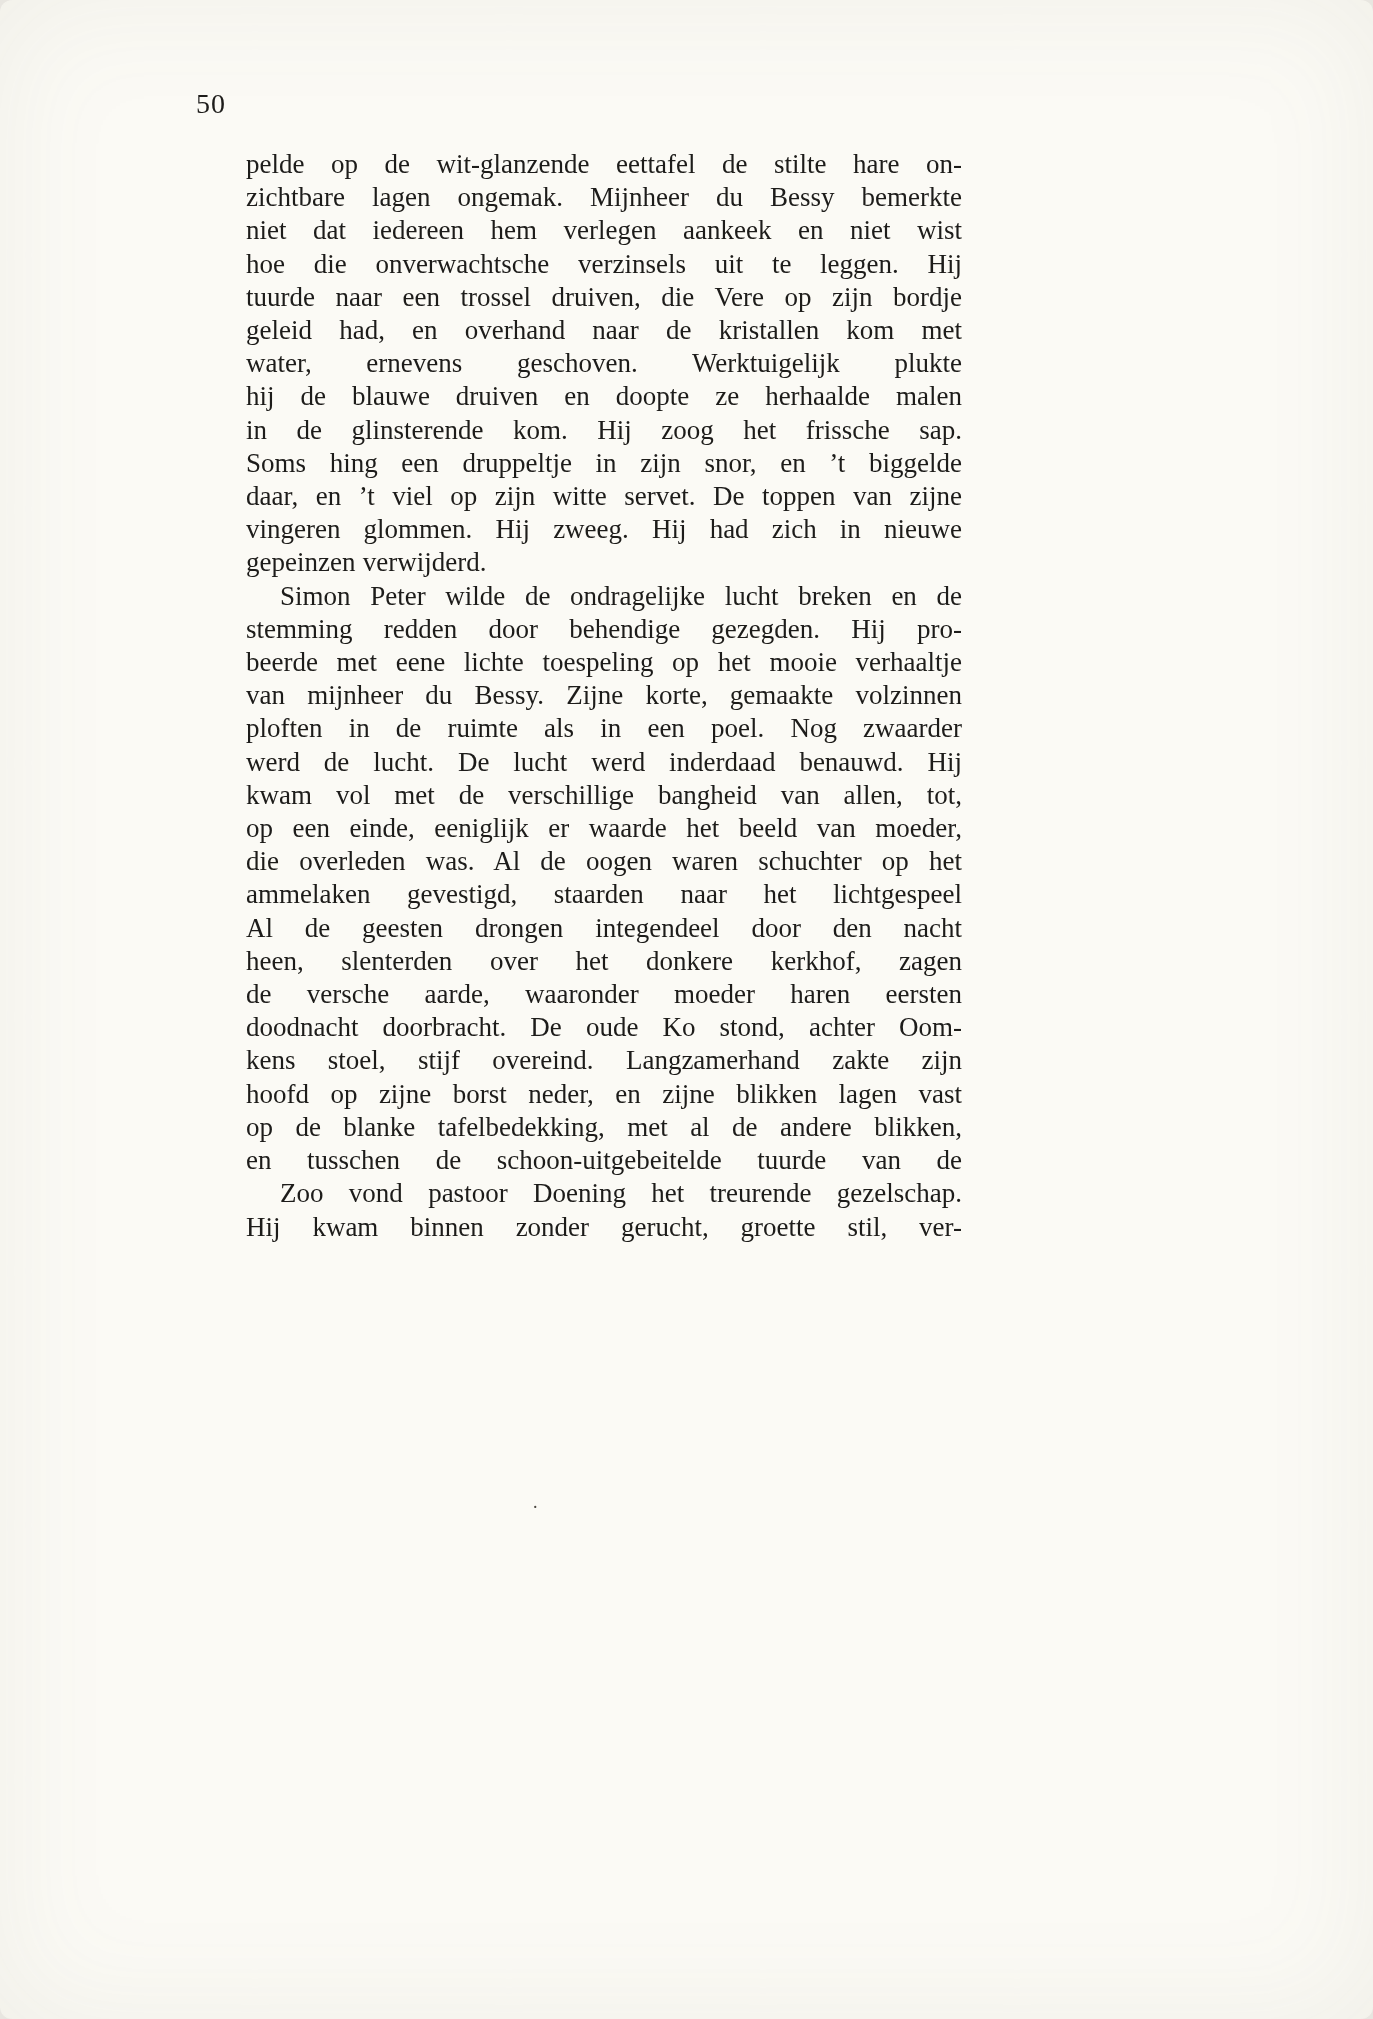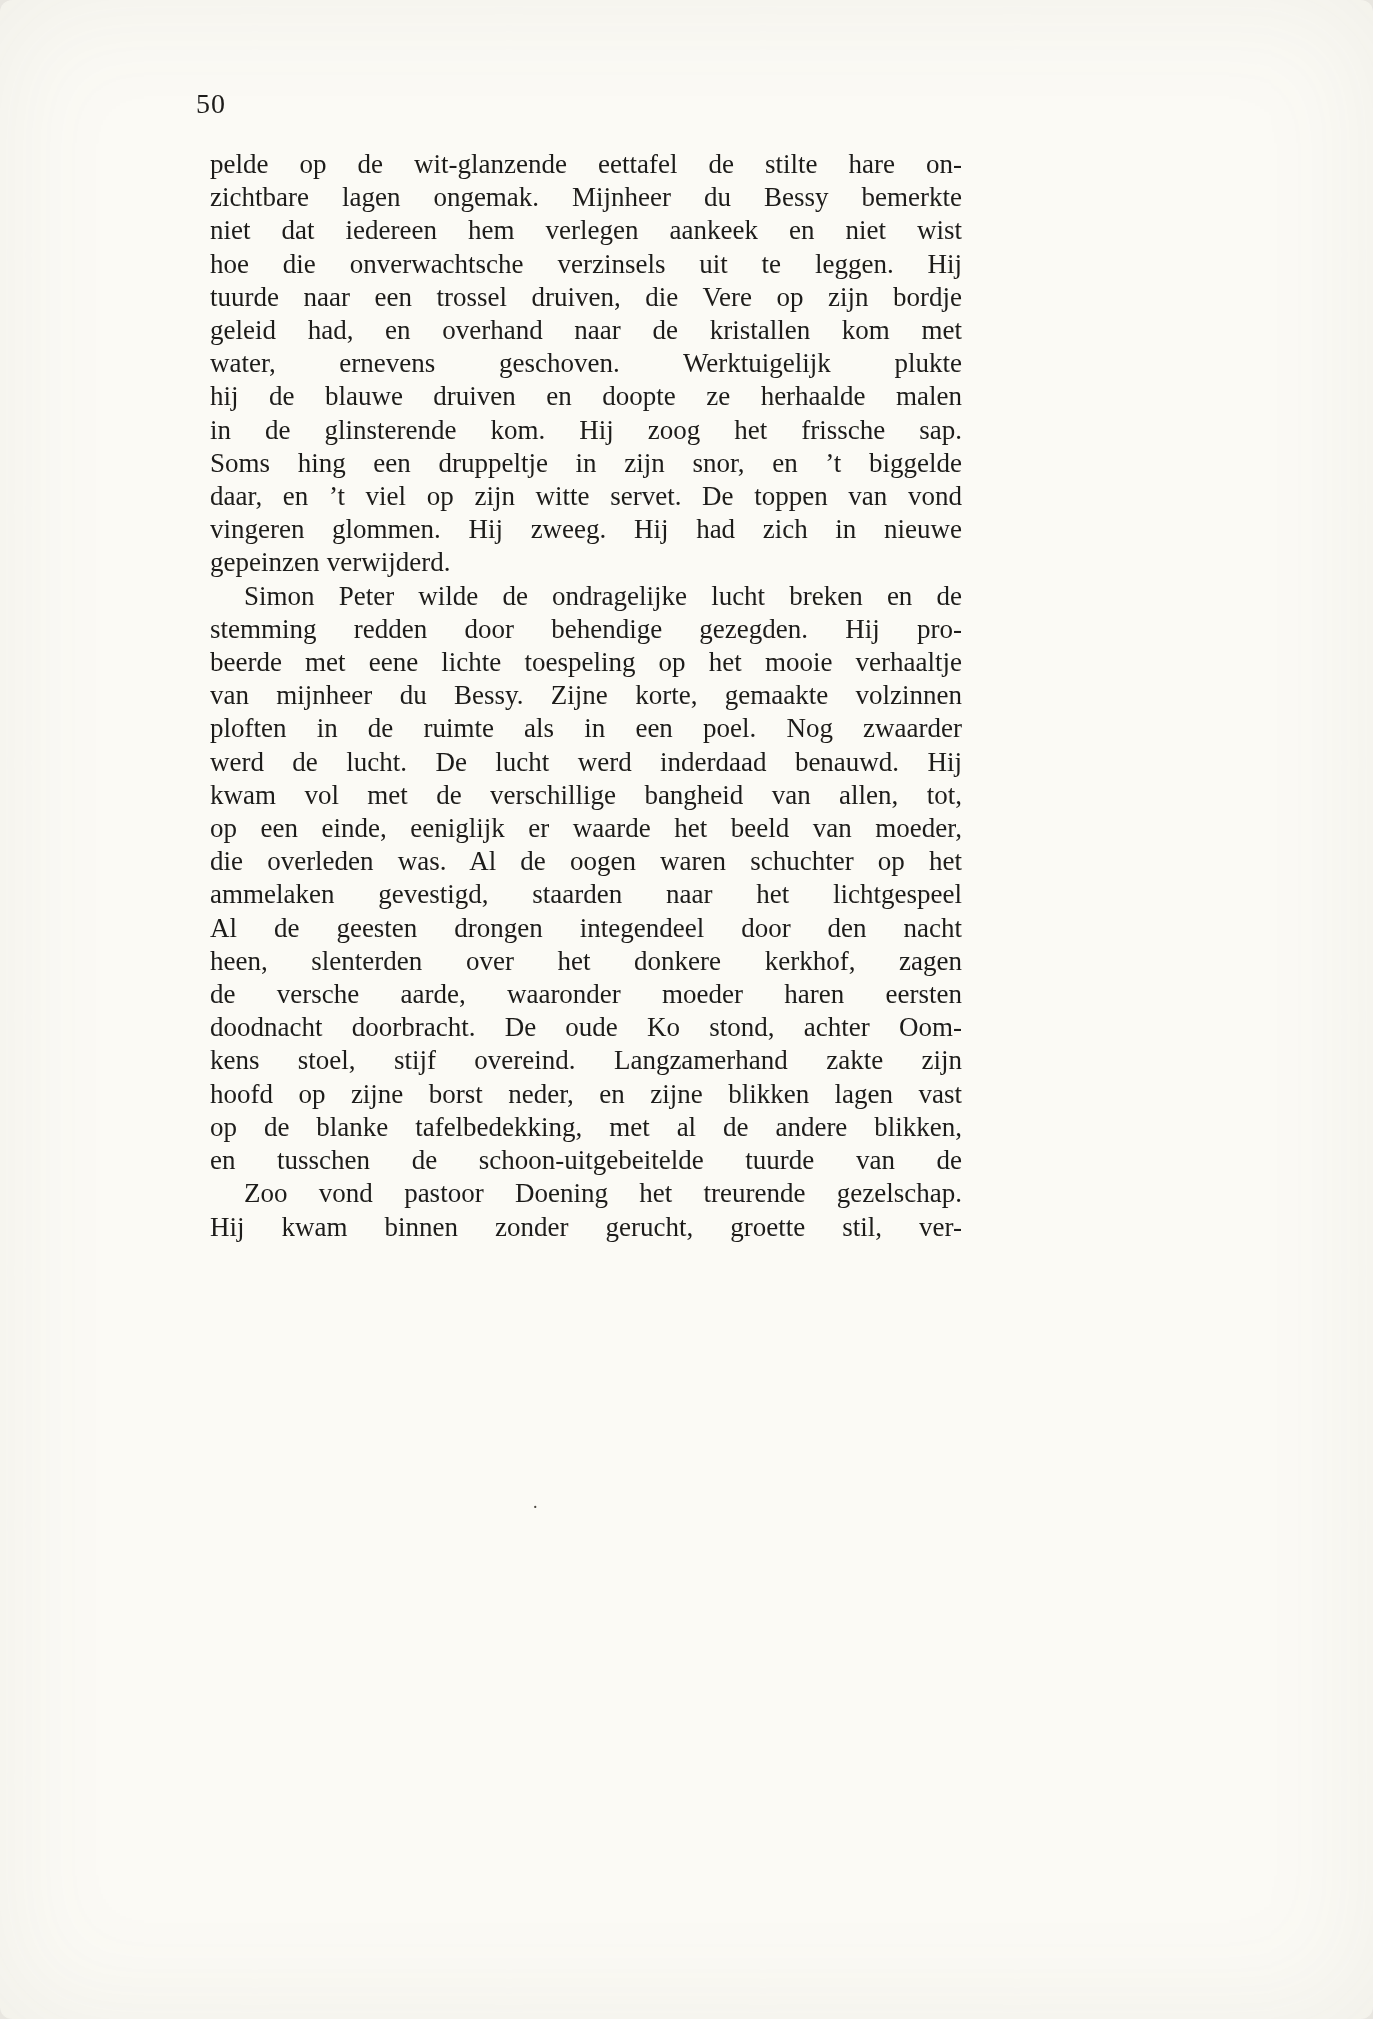--- a/index.html
+++ b/index.html
@@ -35,20 +35,21 @@
     line-height: 33.2px;
   }
   .paragraph {
     margin: 0;
   }
   .line {
     text-align: justify;
     text-align-last: justify;
     white-space: normal;
     word-spacing: 0.02em;
+    margin-left: 36px;
   }
   .line.indent {
     text-indent: 34px;
   }
   .line.flush-left {
     text-align: right;
     text-align-last: left;
   }
   .scan-dot {
     position: absolute;
@@ -69,21 +70,21 @@
         <div class="line">pelde op de wit-glanzende eettafel de stilte hare on-</div>
         <div class="line">zichtbare lagen ongemak. Mijnheer du Bessy bemerkte</div>
         <div class="line">niet dat iedereen hem verlegen aankeek en niet wist</div>
         <div class="line">hoe die onverwachtsche verzinsels uit te leggen. Hij</div>
         <div class="line">tuurde naar een trossel druiven, die Vere op zijn bordje</div>
         <div class="line">geleid had, en overhand naar de kristallen kom met</div>
         <div class="line">water, ernevens geschoven. Werktuigelijk plukte</div>
         <div class="line">hij de blauwe druiven en doopte ze herhaalde malen</div>
         <div class="line">in de glinsterende kom. Hij zoog het frissche sap.</div>
         <div class="line">Soms hing een druppeltje in zijn snor, en ’t biggelde</div>
-        <div class="line">daar, en ’t viel op zijn witte servet. De toppen van vond</div>
+        <div class="line">daar, en ’t viel op zijn witte servet. De toppen van zijne</div>
         <div class="line">vingeren glommen. Hij zweeg. Hij had zich in nieuwe</div>
         <div class="line flush-left">gepeinzen verwijderd.</div>
       </div>
       <div class="paragraph">
         <div class="line indent">Simon Peter wilde de ondragelijke lucht breken en de</div>
         <div class="line">stemming redden door behendige gezegden. Hij pro-</div>
         <div class="line">beerde met eene lichte toespeling op het mooie verhaaltje</div>
         <div class="line">van mijnheer du Bessy. Zijne korte, gemaakte volzinnen</div>
         <div class="line">ploften in de ruimte als in een poel. Nog zwaarder</div>
         <div class="line">werd de lucht. De lucht werd inderdaad benauwd. Hij</div>

